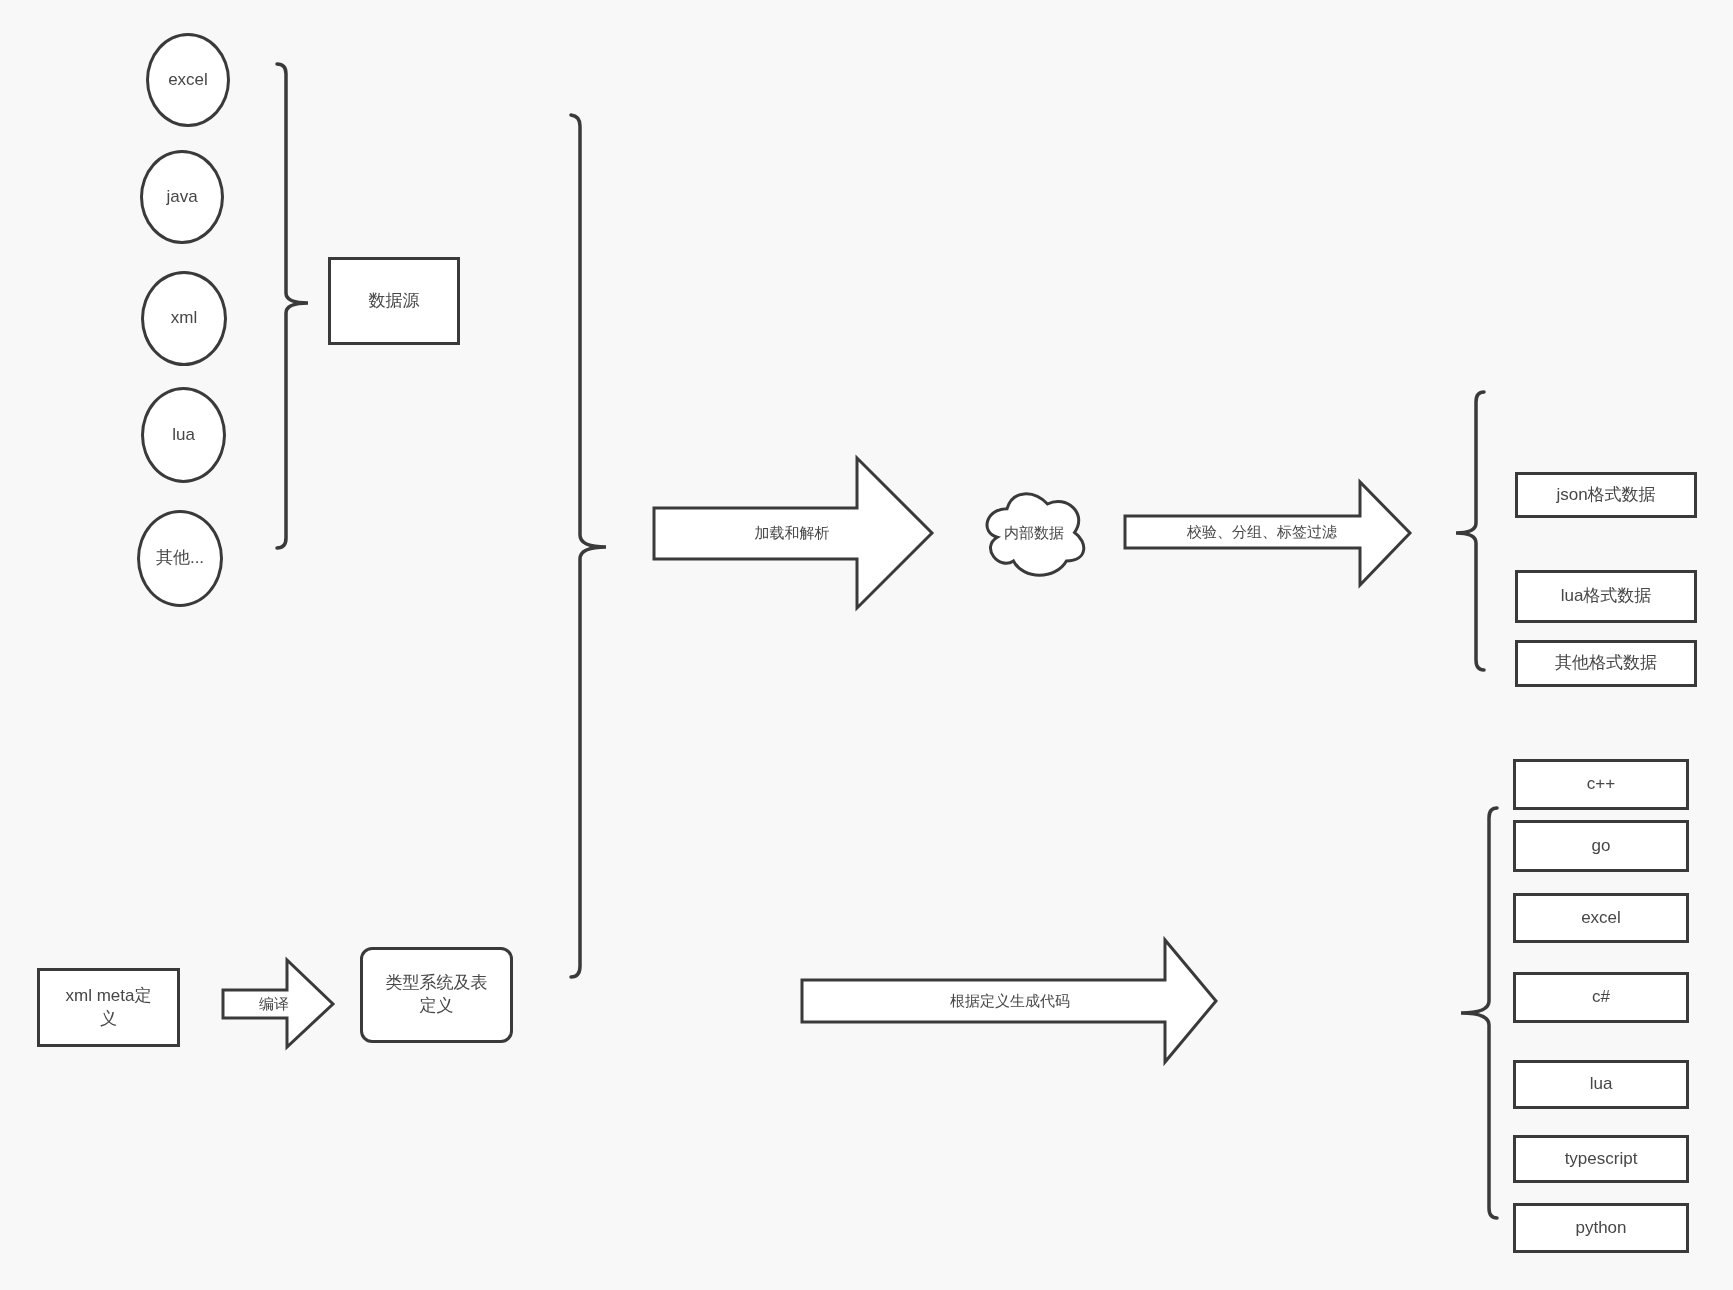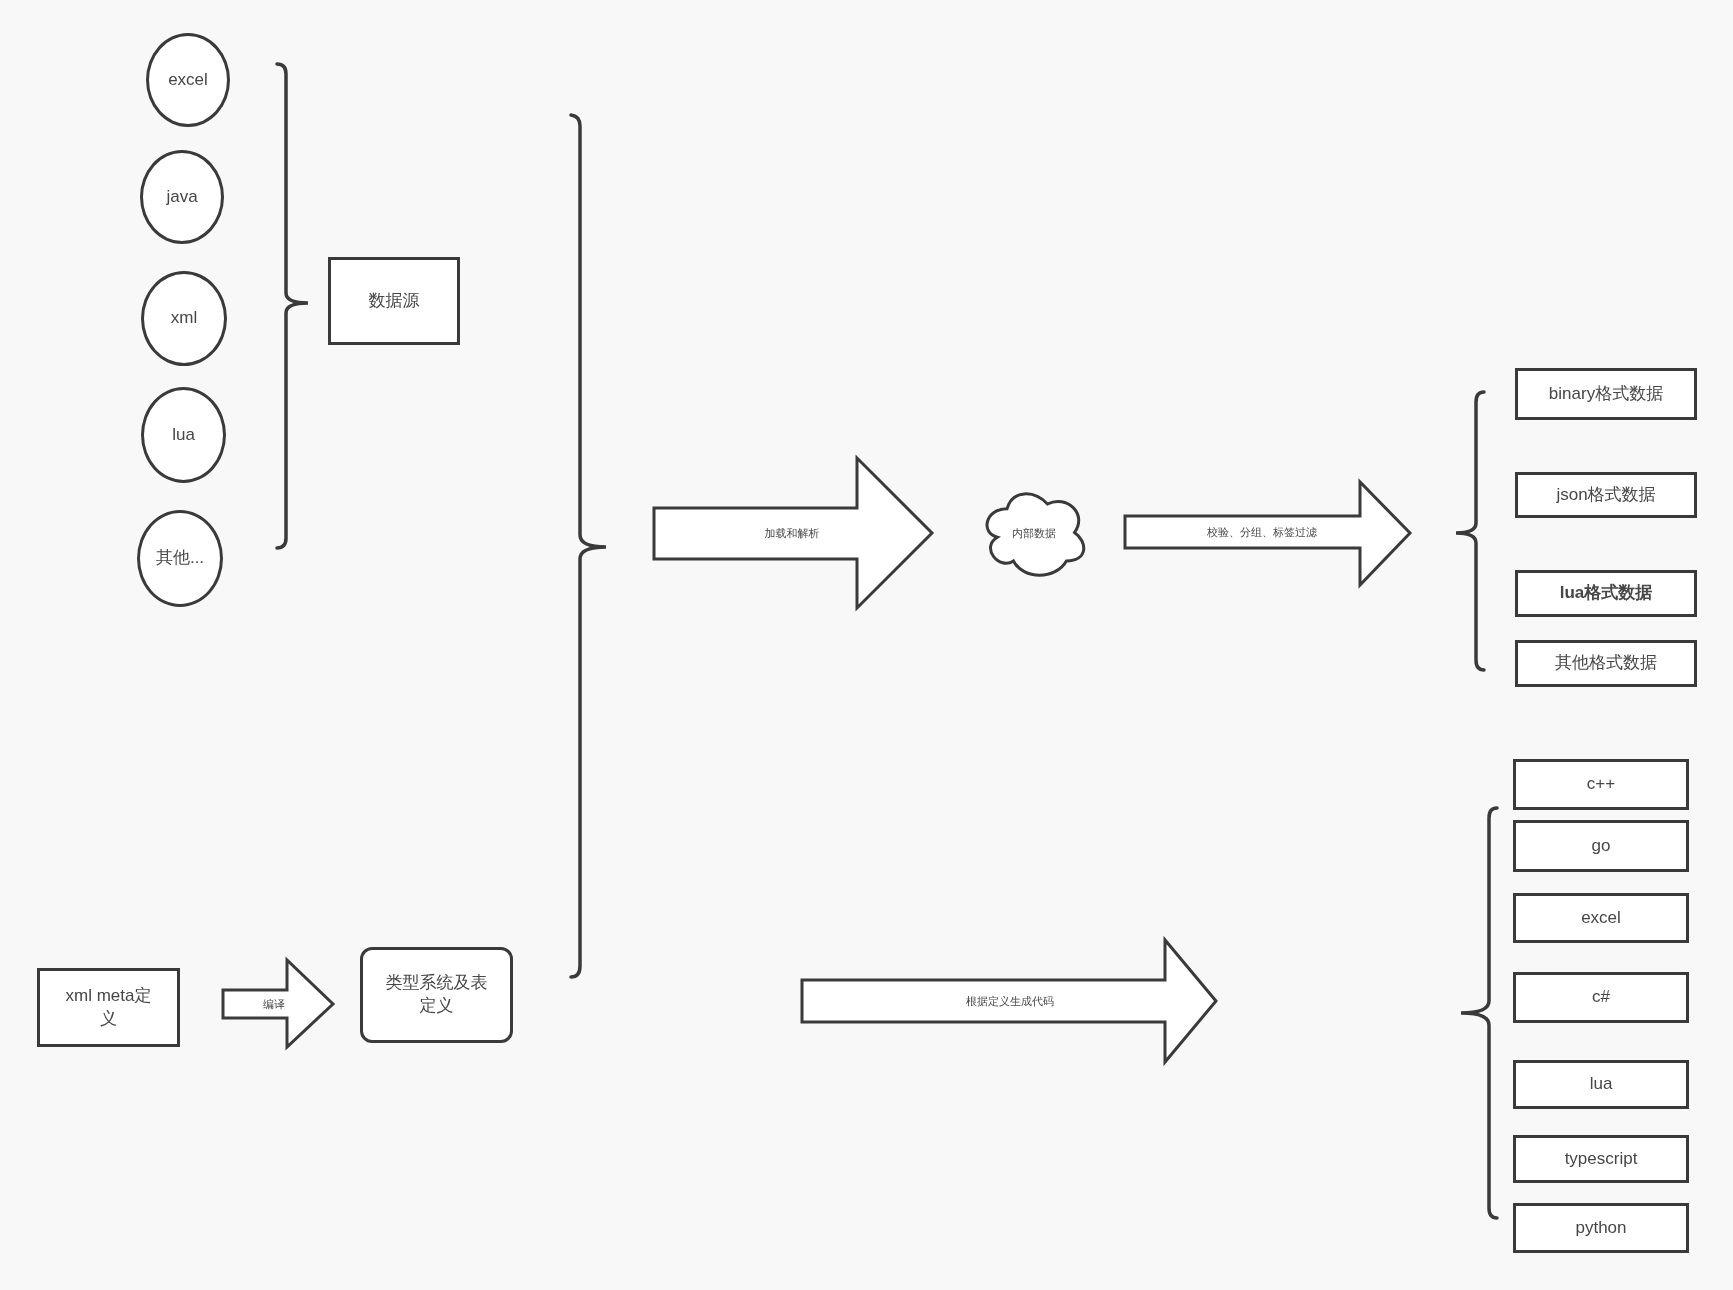--- a/index.html
+++ b/index.html
@@ -20,21 +20,21 @@
   .cloud-shape{stroke:var(--stroke);stroke-width:3;fill:var(--shape-fill);}
   .node{
     position:absolute;box-sizing:border-box;border:3px solid var(--stroke);
     background:var(--shape-fill);display:flex;align-items:center;justify-content:center;
     text-align:center;font-size:17px;line-height:1.35;
   }
   .ellipse{border-radius:50%;}
   .rounded{border-radius:12px;}
   .lbl{
     position:absolute;transform:translate(-50%,-50%);white-space:nowrap;
-    font-size:11px;text-align:center;
+    font-size:15px;text-align:center;
   }
 </style>
 </head>
 <body>
 
 <div class="canvas">
 
   <svg class="shapes" width="1733" height="1290" viewBox="0 0 1733 1290">
 
     <path class="brace" d="M 277,64 Q 286,64 286,74 L 286,293 Q 286,303 308,303 Q 286,303 286,313 L 286,538 Q 286,548 277,548"></path>
@@ -75,27 +75,24 @@
   <div class="node" style="left:328px;top:257px;width:132px;height:88px;">
     <span>数据源</span>
   </div>
 
   <div class="lbl" style="left:792px;top:533px;">加载和解析</div>
   <div class="lbl" style="left:1034px;top:533px;">内部数据</div>
   <div class="lbl" style="left:1262px;top:532px;">校验、分组、标签过滤</div>
   <div class="lbl" style="left:274px;top:1004px;">编译</div>
   <div class="lbl" style="left:1010px;top:1001px;">根据定义生成代码</div>
 
-  <div class="node" style="left:1515px;top:368px;width:182px;height:52px;">
-    <span>binary格式数据</span>
-  </div>
   <div class="node" style="left:1515px;top:472px;width:182px;height:46px;">
     <span>json格式数据</span>
   </div>
-  <div class="node" style="left:1515px;top:570px;width:182px;height:47px;font-weight:bold;">
+  <div class="node" style="left:1515px;top:570px;width:182px;height:53px;">
     <span>lua格式数据</span>
   </div>
   <div class="node" style="left:1515px;top:640px;width:182px;height:47px;">
     <span>其他格式数据</span>
   </div>
 
   <div class="node" style="left:37px;top:968px;width:143px;height:79px;padding:0 24px;">
     <span>xml meta定义</span>
   </div>
   <div class="node rounded" style="left:360px;top:947px;width:153px;height:96px;padding:0 20px;">

